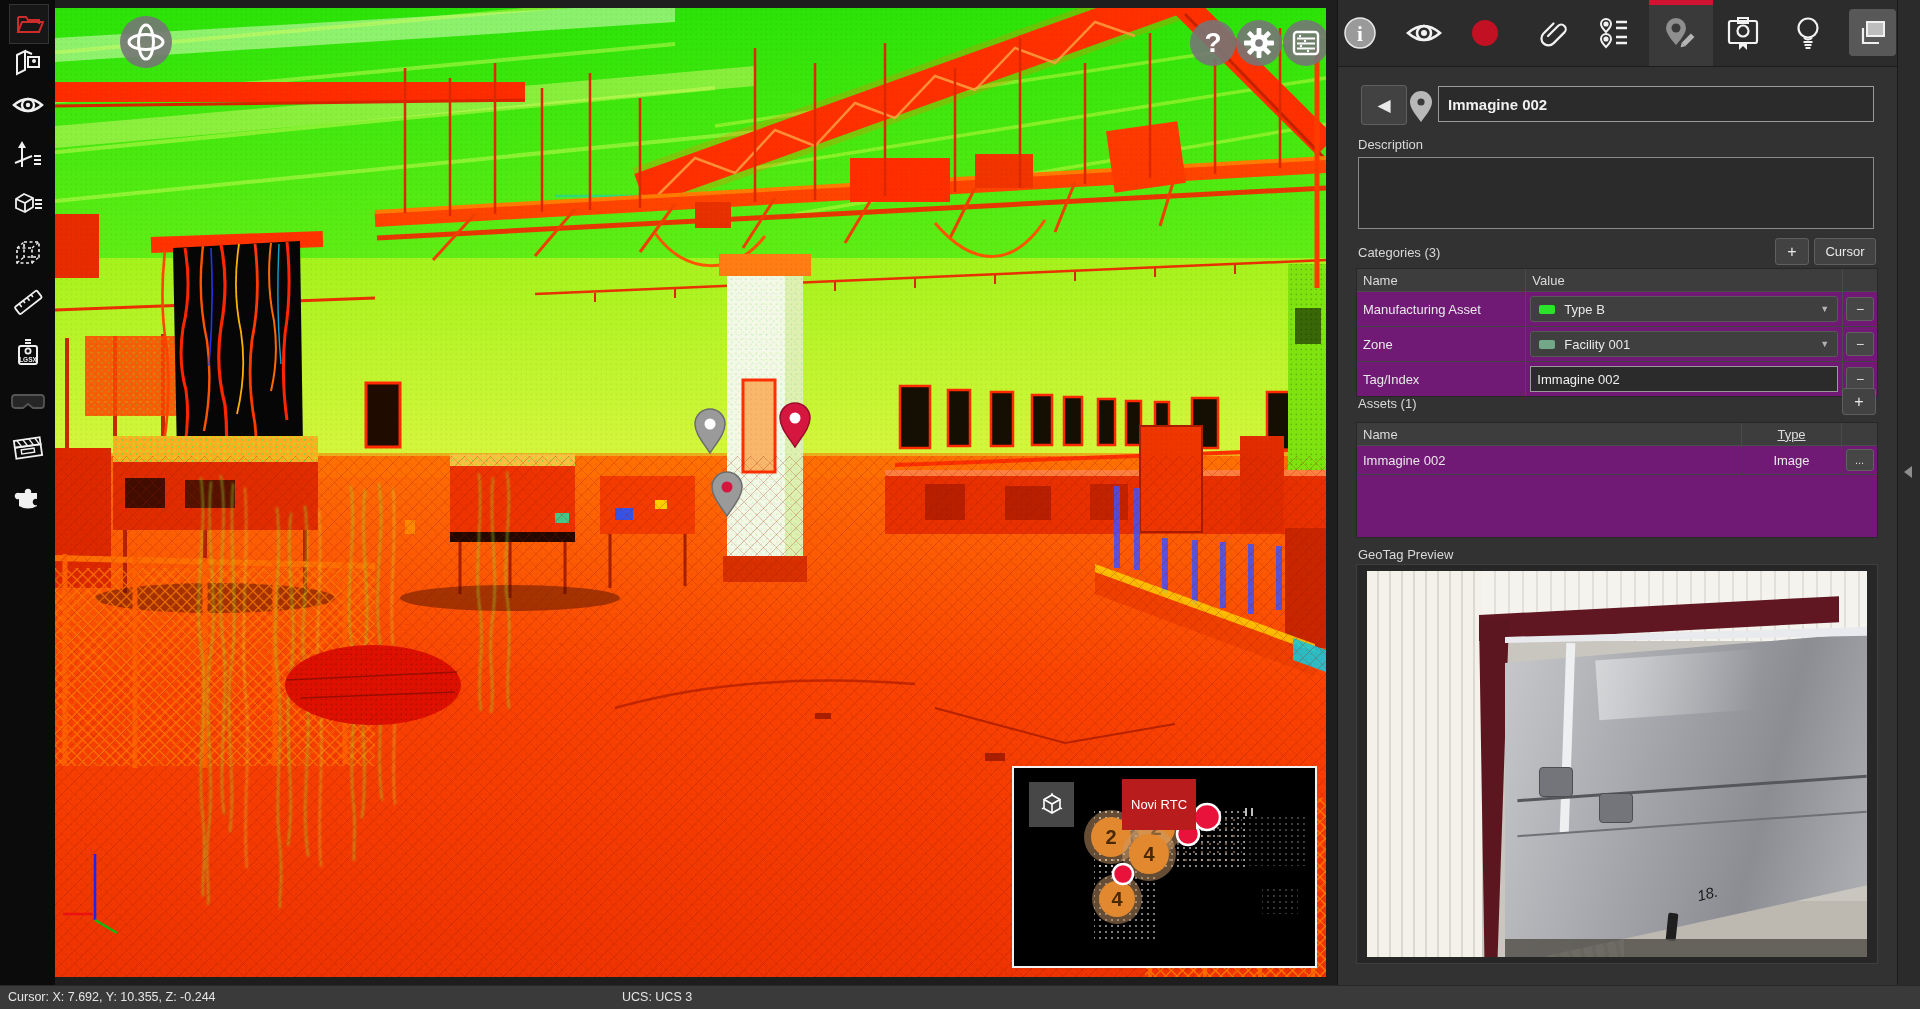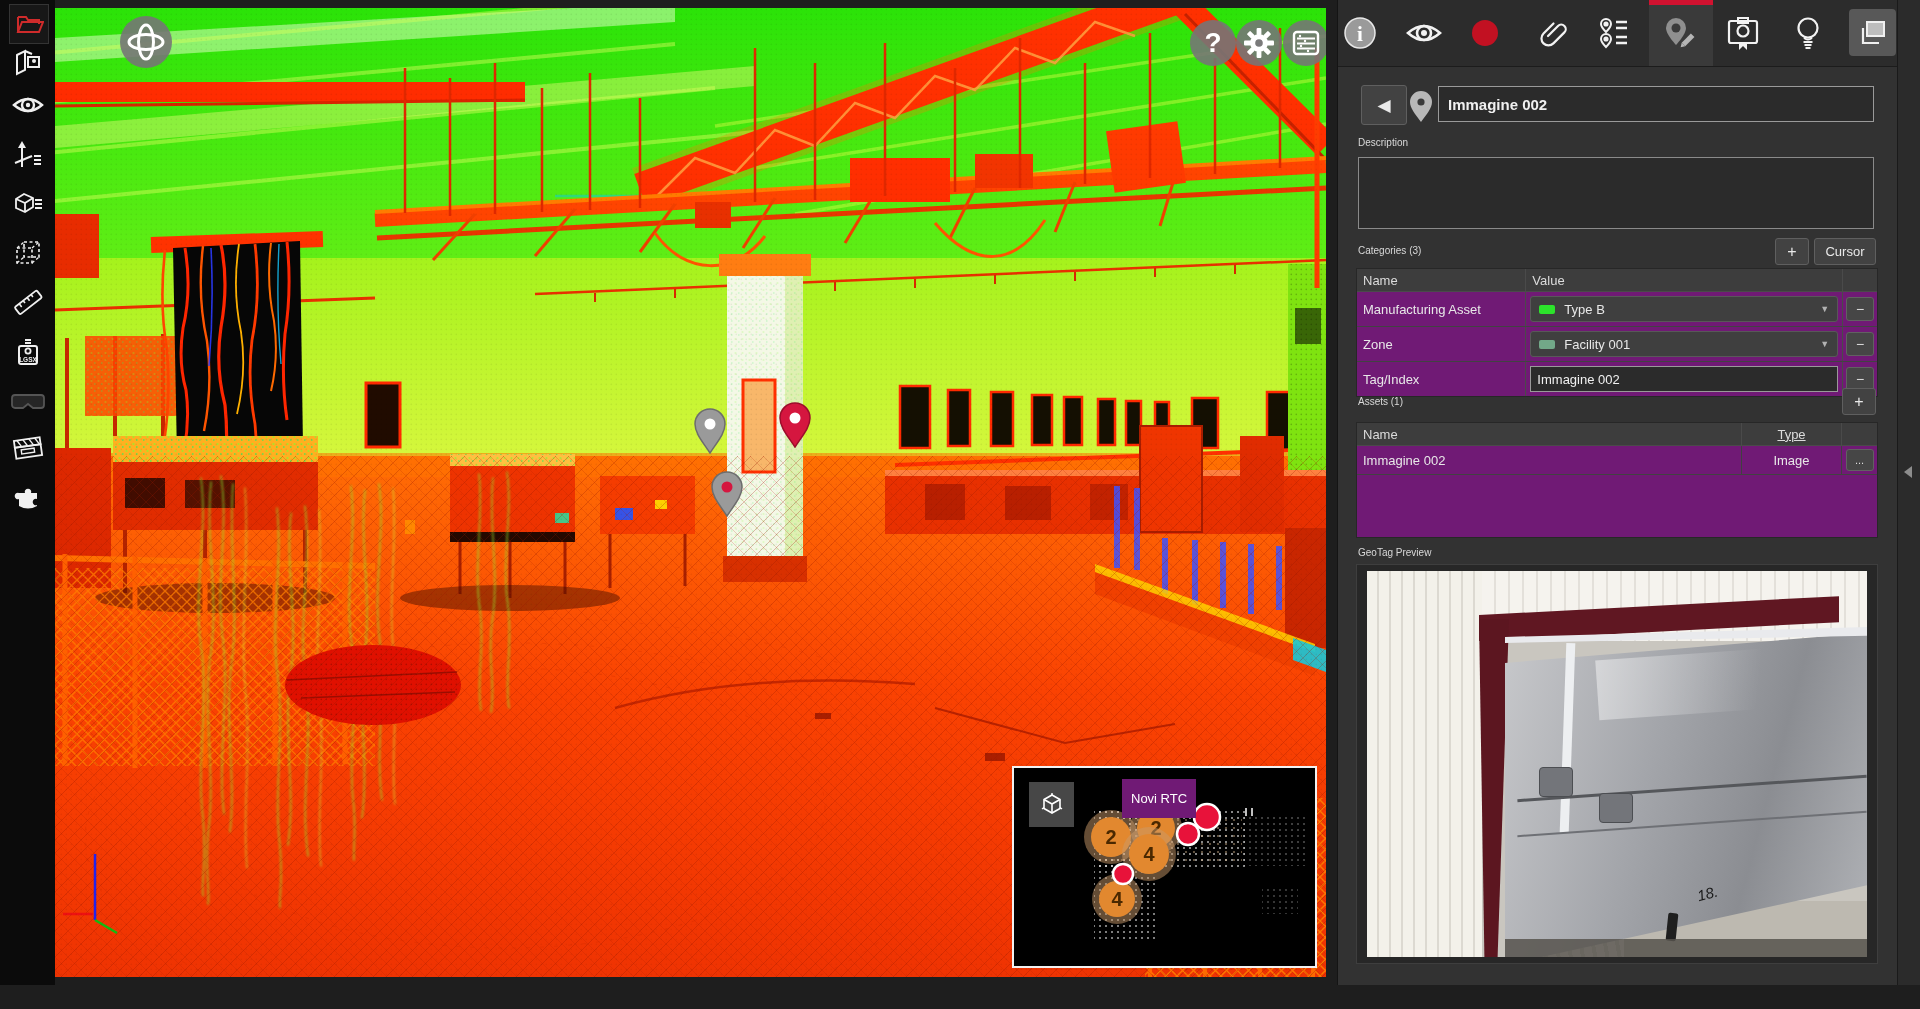--- a/index.html
+++ b/index.html
@@ -8,30 +8,30 @@
   
   #sidebar{left:0;top:0;width:55px;height:985px;background:#0b0b0b;}
   .side-item{position:absolute;left:9px;width:38px;height:38px;display:flex;align-items:center;justify-content:center;}
   .side-item svg{display:block;}
   
   #viewport{left:55px;top:8px;width:1271px;height:969px;background:#47e20d;overflow:hidden;}
   .circle-btn{position:absolute;width:46px;height:46px;border-radius:50%;background:rgba(118,118,118,.9);
     display:flex;align-items:center;justify-content:center;color:#fff;font-weight:bold;font-size:28px;}
   
   #minimap{position:absolute;left:957px;top:758px;width:301px;height:198px;background:#000;border:2px solid #f2f2f2;}
-  #minimap-label{position:absolute;left:108px;top:11px;background:#701a75;color:#fff;font-size:13px;padding:12px 9px;}
+  #minimap-label{position:absolute;left:108px;top:11px;background:#b91c1c;color:#fff;font-size:13px;padding:18px 9px;}
   #minimap-cube{position:absolute;left:15px;top:14px;width:45px;height:45px;background:#474747;display:flex;align-items:center;justify-content:center;}
   
   #panel{left:1337px;top:0;width:583px;height:985px;background:#323232;border-left:1px solid #141414;}
   #panel-header{position:absolute;left:0;top:0;width:583px;height:66px;background:#2c2c2c;border-bottom:1px solid #1c1c1c;}
   #tab-active{position:absolute;left:311px;top:0;width:64px;height:66px;background:#3a3a3a;border-top:5px solid #d11230;box-sizing:border-box;}
   .hicon{position:absolute;top:16px;}
   .btn{background:#424242;border:1px solid #5f5f5f;border-radius:3px;color:#e9e9e9;font-size:13px;
        display:flex;align-items:center;justify-content:center;box-sizing:border-box;}
-  .lbl{color:#d9d9d9;font-size:10px;}
+  .lbl{color:#d9d9d9;font-size:13px;}
   .tbl{position:absolute;background:#701a75;border:1px solid #272727;box-sizing:border-box;}
   .thead{background:#3d3d3d;color:#dcdcdc;font-size:13px;display:flex;align-items:center;border-bottom:1px solid #4a4a4a;}
   .trow{display:flex;align-items:center;color:#e8e8e8;font-size:13px;border-bottom:1px solid #424242;}
   .cell-line{border-right:1px solid #4a4a4a;height:100%;display:flex;align-items:center;box-sizing:border-box;}
   .dd{height:26px;background:#3f3f3f;border:1px solid #585858;border-radius:3px;display:flex;align-items:center;
       padding:0 8px;box-sizing:border-box;flex:1;margin:0 4px;}
   .swatch{width:16px;height:9px;border-radius:2px;margin-right:9px;}
   .caret{margin-left:auto;color:#b2b2b2;font-size:9px;}
   .minus{width:26px;height:22px;background:#464646;border:1px solid #616161;border-radius:3px;color:#dcdcdc;
          display:flex;align-items:center;justify-content:center;font-size:14px;margin:0 auto;}
@@ -631,14 +631,18 @@
         <div class="abs" style="left:138px;top:368px;width:362px;height:18px;background:#57544e;opacity:.85;"></div>
         <div class="abs" style="left:330px;top:314px;color:#1a1a1a;font-size:15px;font-style:italic;transform:rotate(-14deg);">18.</div>
       </div>
     </div>
 
     <div class="abs" style="left:559px;top:0;width:24px;height:985px;background:#2b2b2b;border-left:1px solid #1a1a1a;">
       <div class="abs collapse-arrow" style="left:6px;top:466px;"></div>
     </div>
   </div>
 
+  <div id="statusbar" class="abs">
+    <span style="left:8px;">Cursor: X: 7.692, Y: 10.355, Z: -0.244</span>
+    <span style="left:622px;">UCS: UCS 3</span>
+  </div>
 
 </div>
 
 </body></html>

